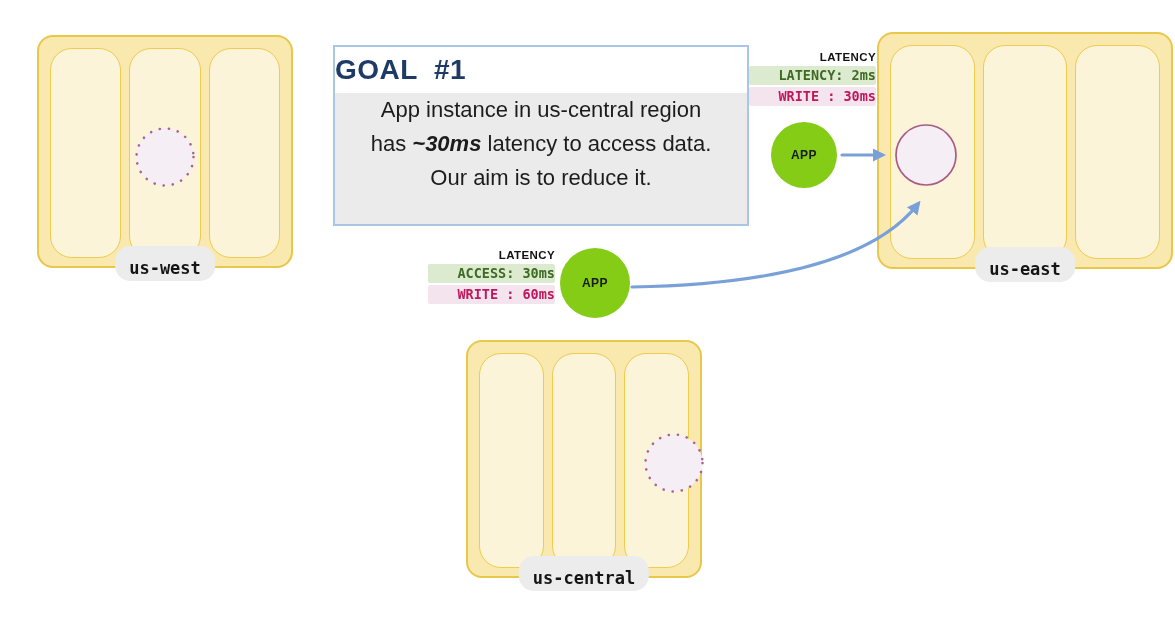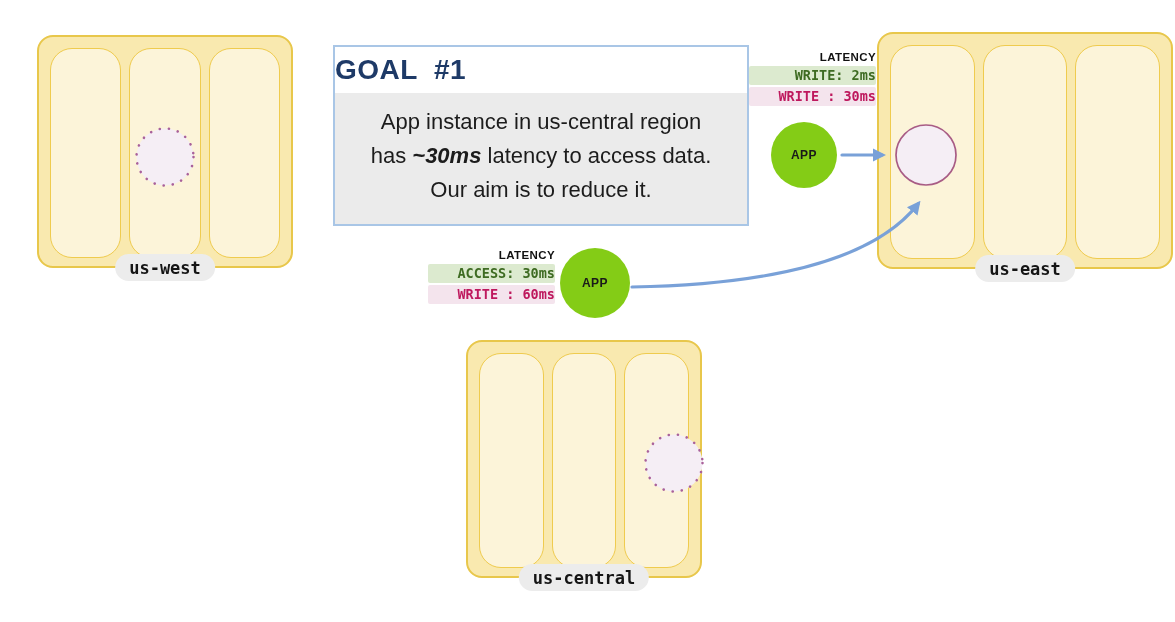--- a/index.html
+++ b/index.html
@@ -15,42 +15,41 @@
     border-radius:16px; display:flex; gap:8px; padding:11px 11px 8px 11px;
   }
   #region-us-west   { left:37px;  top:35px;  width:256px; height:233px; }
   #region-us-east   { left:877px; top:32px;  width:296px; height:237px; }
   #region-us-central{ left:466px; top:340px; width:236px; height:238px; }
   .zone {
     flex:1; background:#FCF4D9; border:1.5px solid #EFCB4E; border-radius:22px;
   }
   .region-label {
     position:absolute; left:50%; bottom:-15px; transform:translateX(-50%);
-    background:#ECECEC; border-radius:15px; padding:4px 14px 3px 14px;
+    background:#ECECEC; border-radius:15px; padding:12px 14px 3px 14px;
     font-family:"DejaVu Sans Mono", monospace; font-weight:bold;
     font-size:17px; color:#151515; white-space:nowrap;text-align:center;
   }
   .db-node { position:absolute; }
 
   
   #goal {
     position:absolute; left:333px; top:45px; width:416px; height:181px;
     background:#ffffff; border:2px solid #A9C6E6;
   }
   .goal-header {
     height:46px; display:flex; align-items:center; justify-content:flex-start;
   }
   .goal-title {
     font-weight:bold; font-size:28px; color:#1E3A67; letter-spacing:0.5px;
     white-space:pre; font-stretch:condensed;
   }
   .goal-body {
     position:absolute; left:0; right:0; top:46px; bottom:0; background:#EBEBEB;
     text-align:center; font-size:22px; line-height:34px; color:#1C1C1C;
-    padding-top:12px;
   }
   .goal-em { font-weight:bold; font-style:italic;text-align:right; }
 
   
   .latency { position:absolute; width:127px; text-align:right; }
   #latency-east    { left:749px; top:51px; }
   #latency-central { left:428px; top:249px; }
   .latency-heading {
     font-weight:bold; font-size:11.5px; color:#111; letter-spacing:0.4px;
     margin-bottom:3px;
@@ -115,21 +114,21 @@
     </div>
     <div class="goal-body">
       <div>App instance in us-central region</div>
       <div><span>has </span><span class="goal-em">~30ms</span><span> latency to access data.</span></div>
       <div>Our aim is to reduce it.</div>
     </div>
   </div>
 
   <div class="latency" id="latency-east">
     <div class="latency-heading">LATENCY</div>
-    <div class="badge badge-access">WRITE: 2ms</div>
+    <div class="badge badge-access">LATENCY: 2ms</div>
     <div class="badge badge-write">WRITE : 30ms</div>
   </div>
 
   <div class="latency" id="latency-central">
     <div class="latency-heading">LATENCY</div>
     <div class="badge badge-access">ACCESS: 30ms</div>
     <div class="badge badge-write">WRITE : 60ms</div>
   </div>
 
   <div class="app" id="app-east">APP</div>

